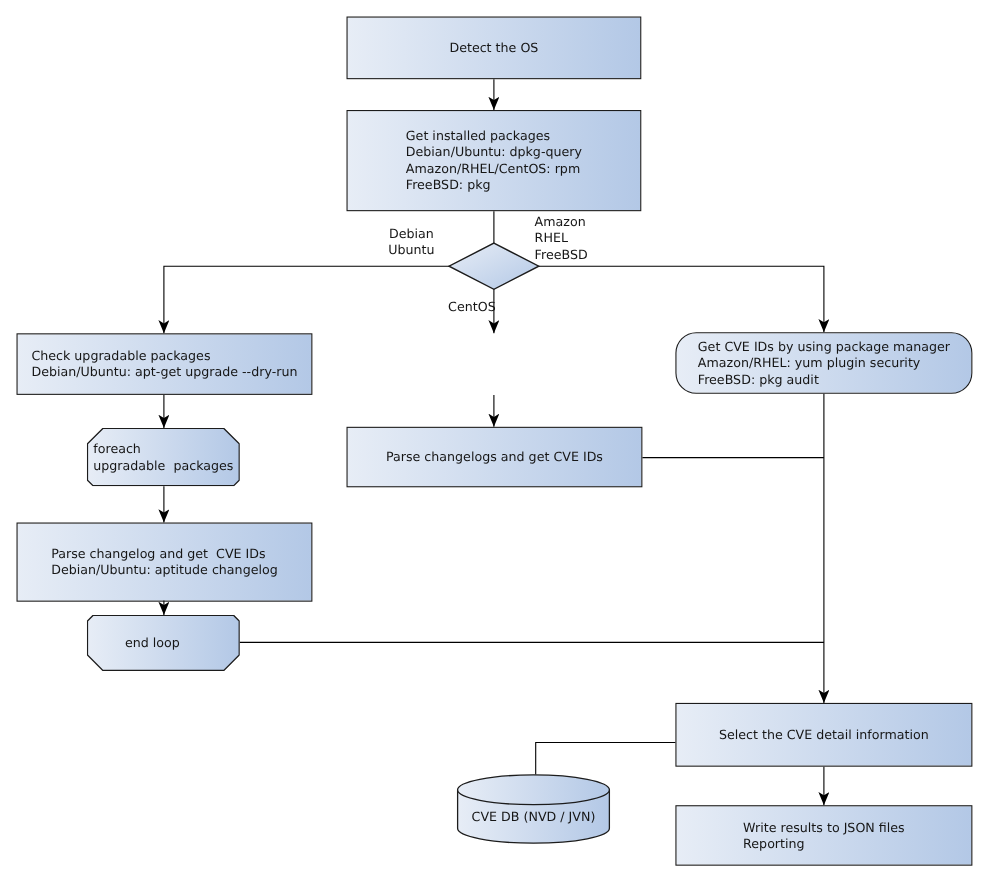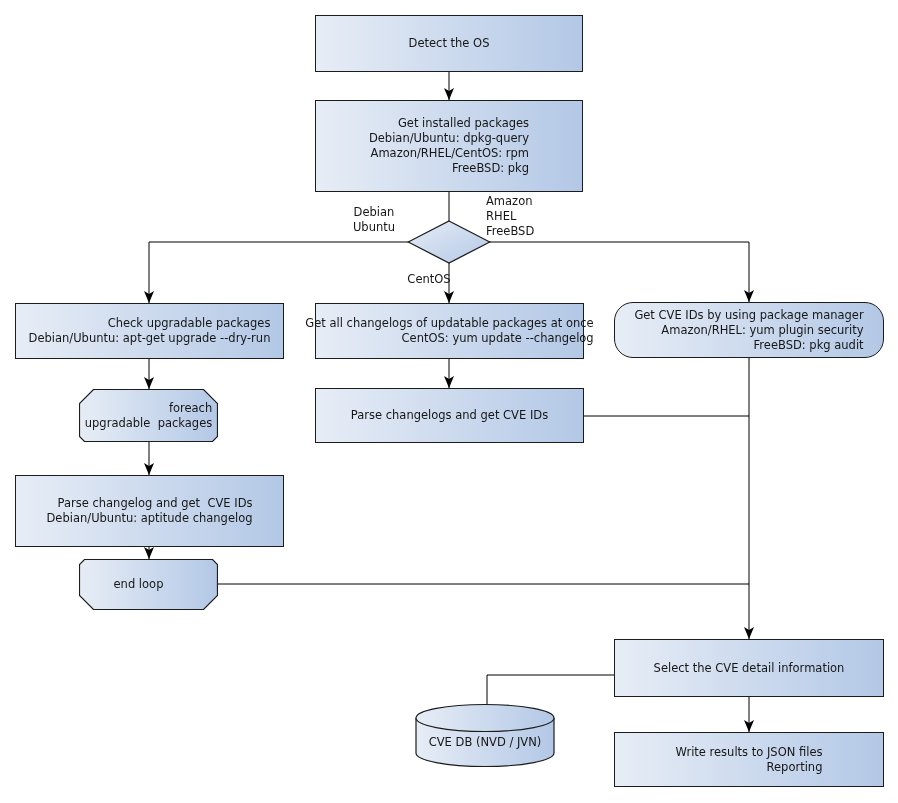--- a/index.html
+++ b/index.html
@@ -39,21 +39,21 @@
   .shape-fill { fill: url(#shapeGrad); stroke: var(--border, #1c1c1c); stroke-width: 1.2; }
   .overlay-label {
     position: absolute;
     left: 0; top: 0; right: 0; bottom: 0;
     display: flex;
     align-items: center;
     justify-content: center;
   }
   .label {
     white-space: pre;
-    text-align: right;
+    text-align: left;
     font-size: 11.5px;
     line-height: 15px;
   }
   .edge-label {
     position: absolute;
     font-size: 11.5px;
     line-height: 15px;
     white-space: pre;
   }
   .cyl-label { padding-top: 13px; }
@@ -139,24 +139,20 @@
 
   <div class="node shape" style="left:79px; top:559px; width:119px; height:51px;">
     <svg width="139" height="51" viewBox="0 0 139 51">
       <polygon class="shape-fill" points="5.5,0.5 133.5,0.5 138.5,5.5 138.5,36.5 124.5,50.5 14.5,50.5 0.5,36.5 0.5,5.5"></polygon>
     </svg>
     <div class="overlay-label">
         <div class="label">end loop</div>
       </div>
   </div>
 
-  <div class="node rect" style="left:315px; top:303px; width:269px; height:56px;">
-    <div class="label">Get all changelogs of updatable packages at once
-CentOS: yum update --changelog</div>
-  </div>
 
   <div class="node rect" style="left:315px; top:388px; width:269px; height:55px;">
     <div class="label">Parse changelogs and get CVE IDs</div>
   </div>
 
   <div class="node rect" style="left:614px; top:302px; width:270px; height:56px;border-radius:19px;">
     <div class="label">Get CVE IDs by using package manager
 Amazon/RHEL: yum plugin security
 FreeBSD: pkg audit</div>
   </div>

